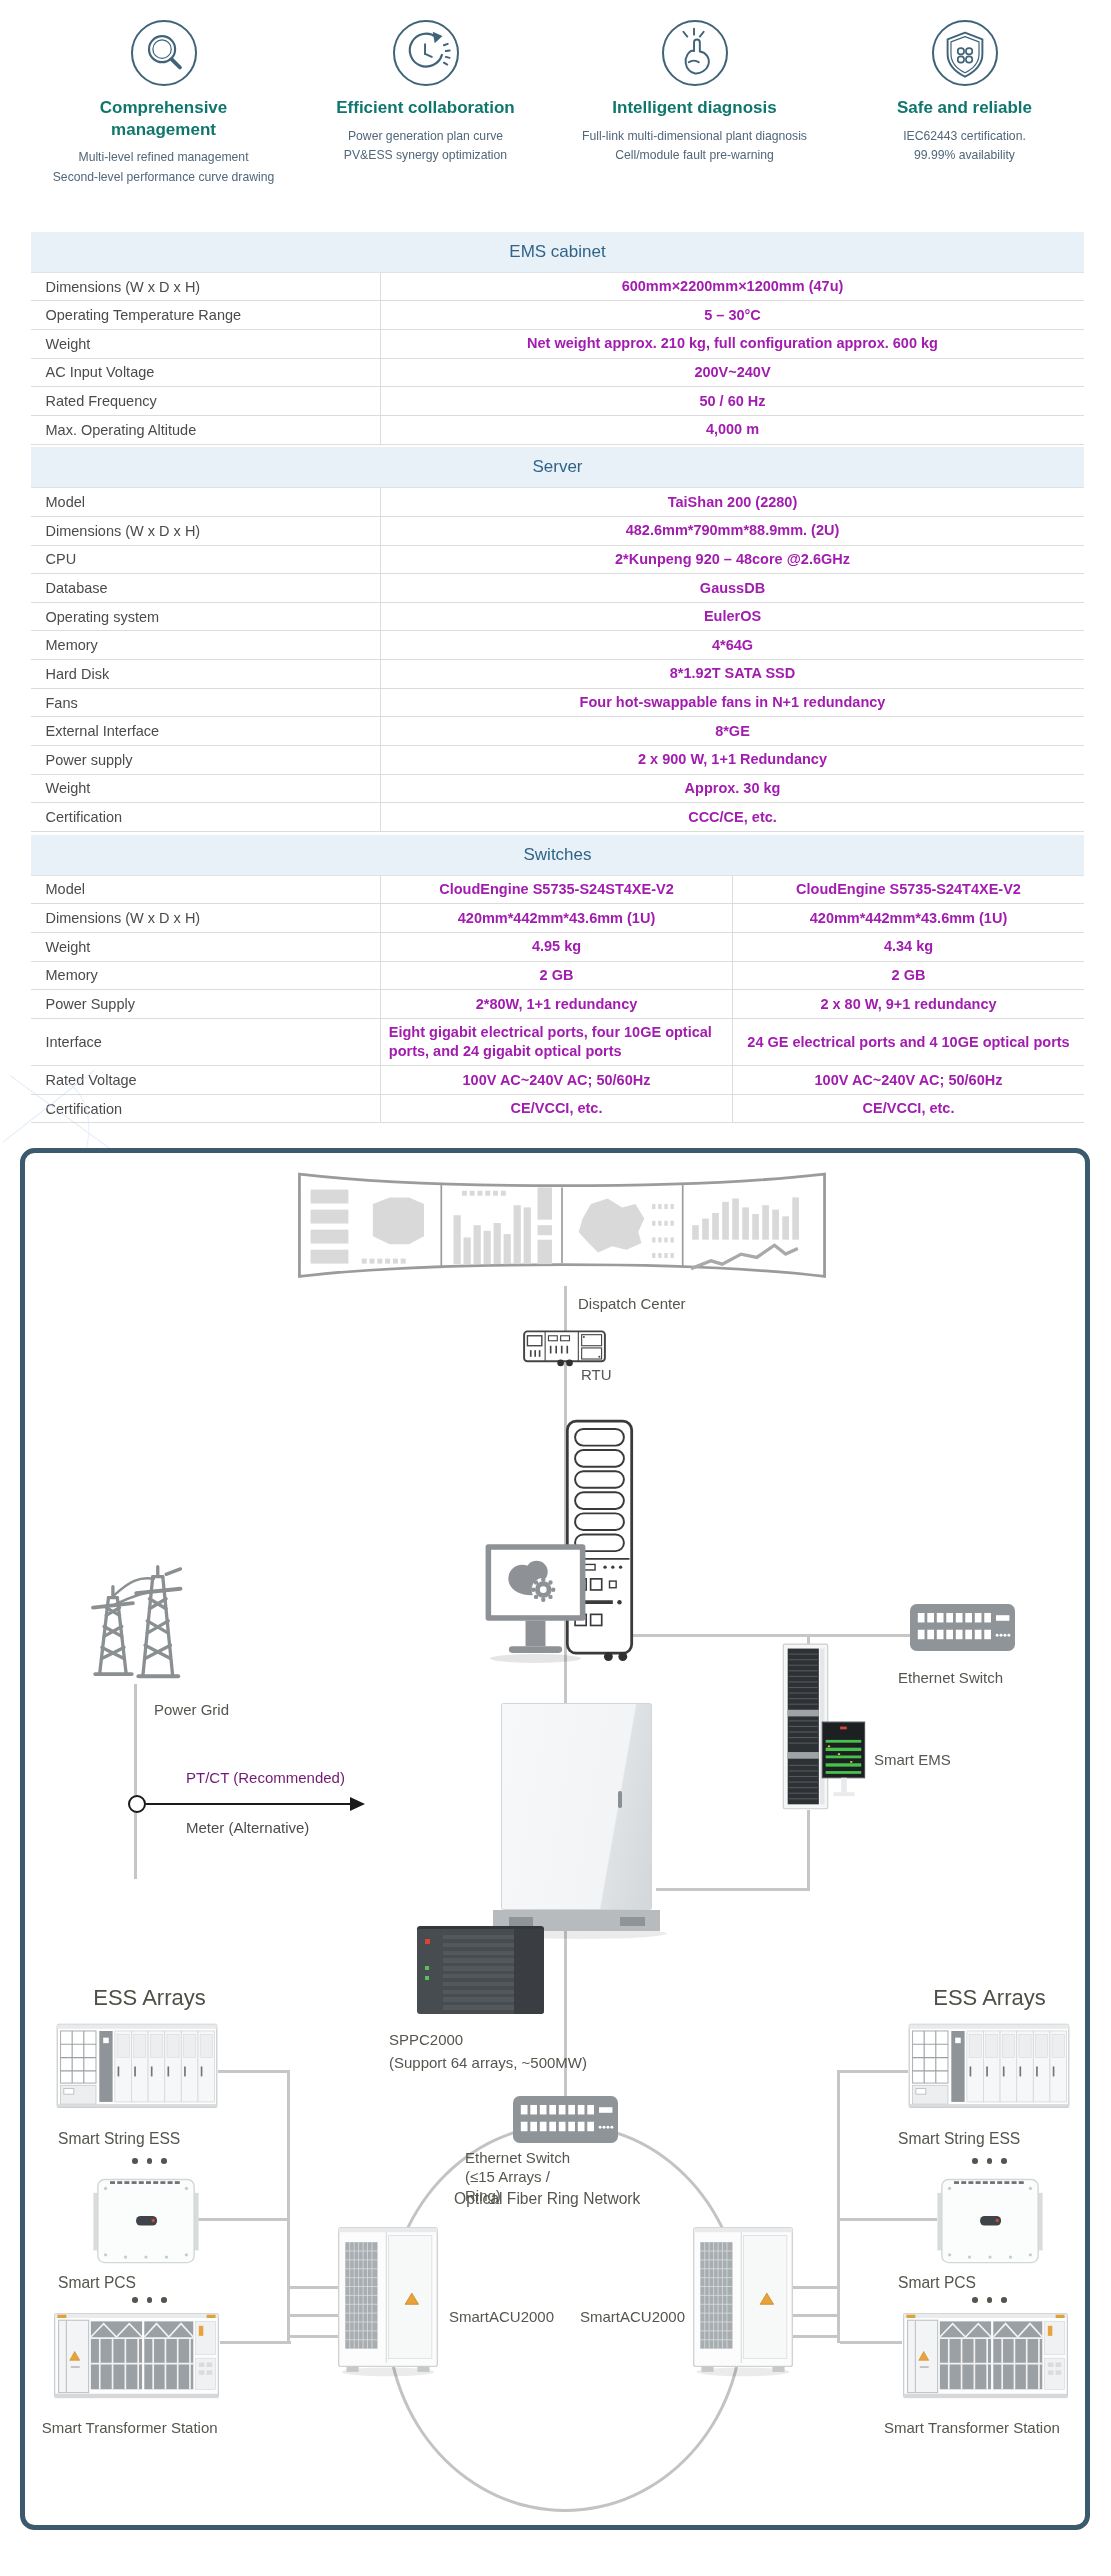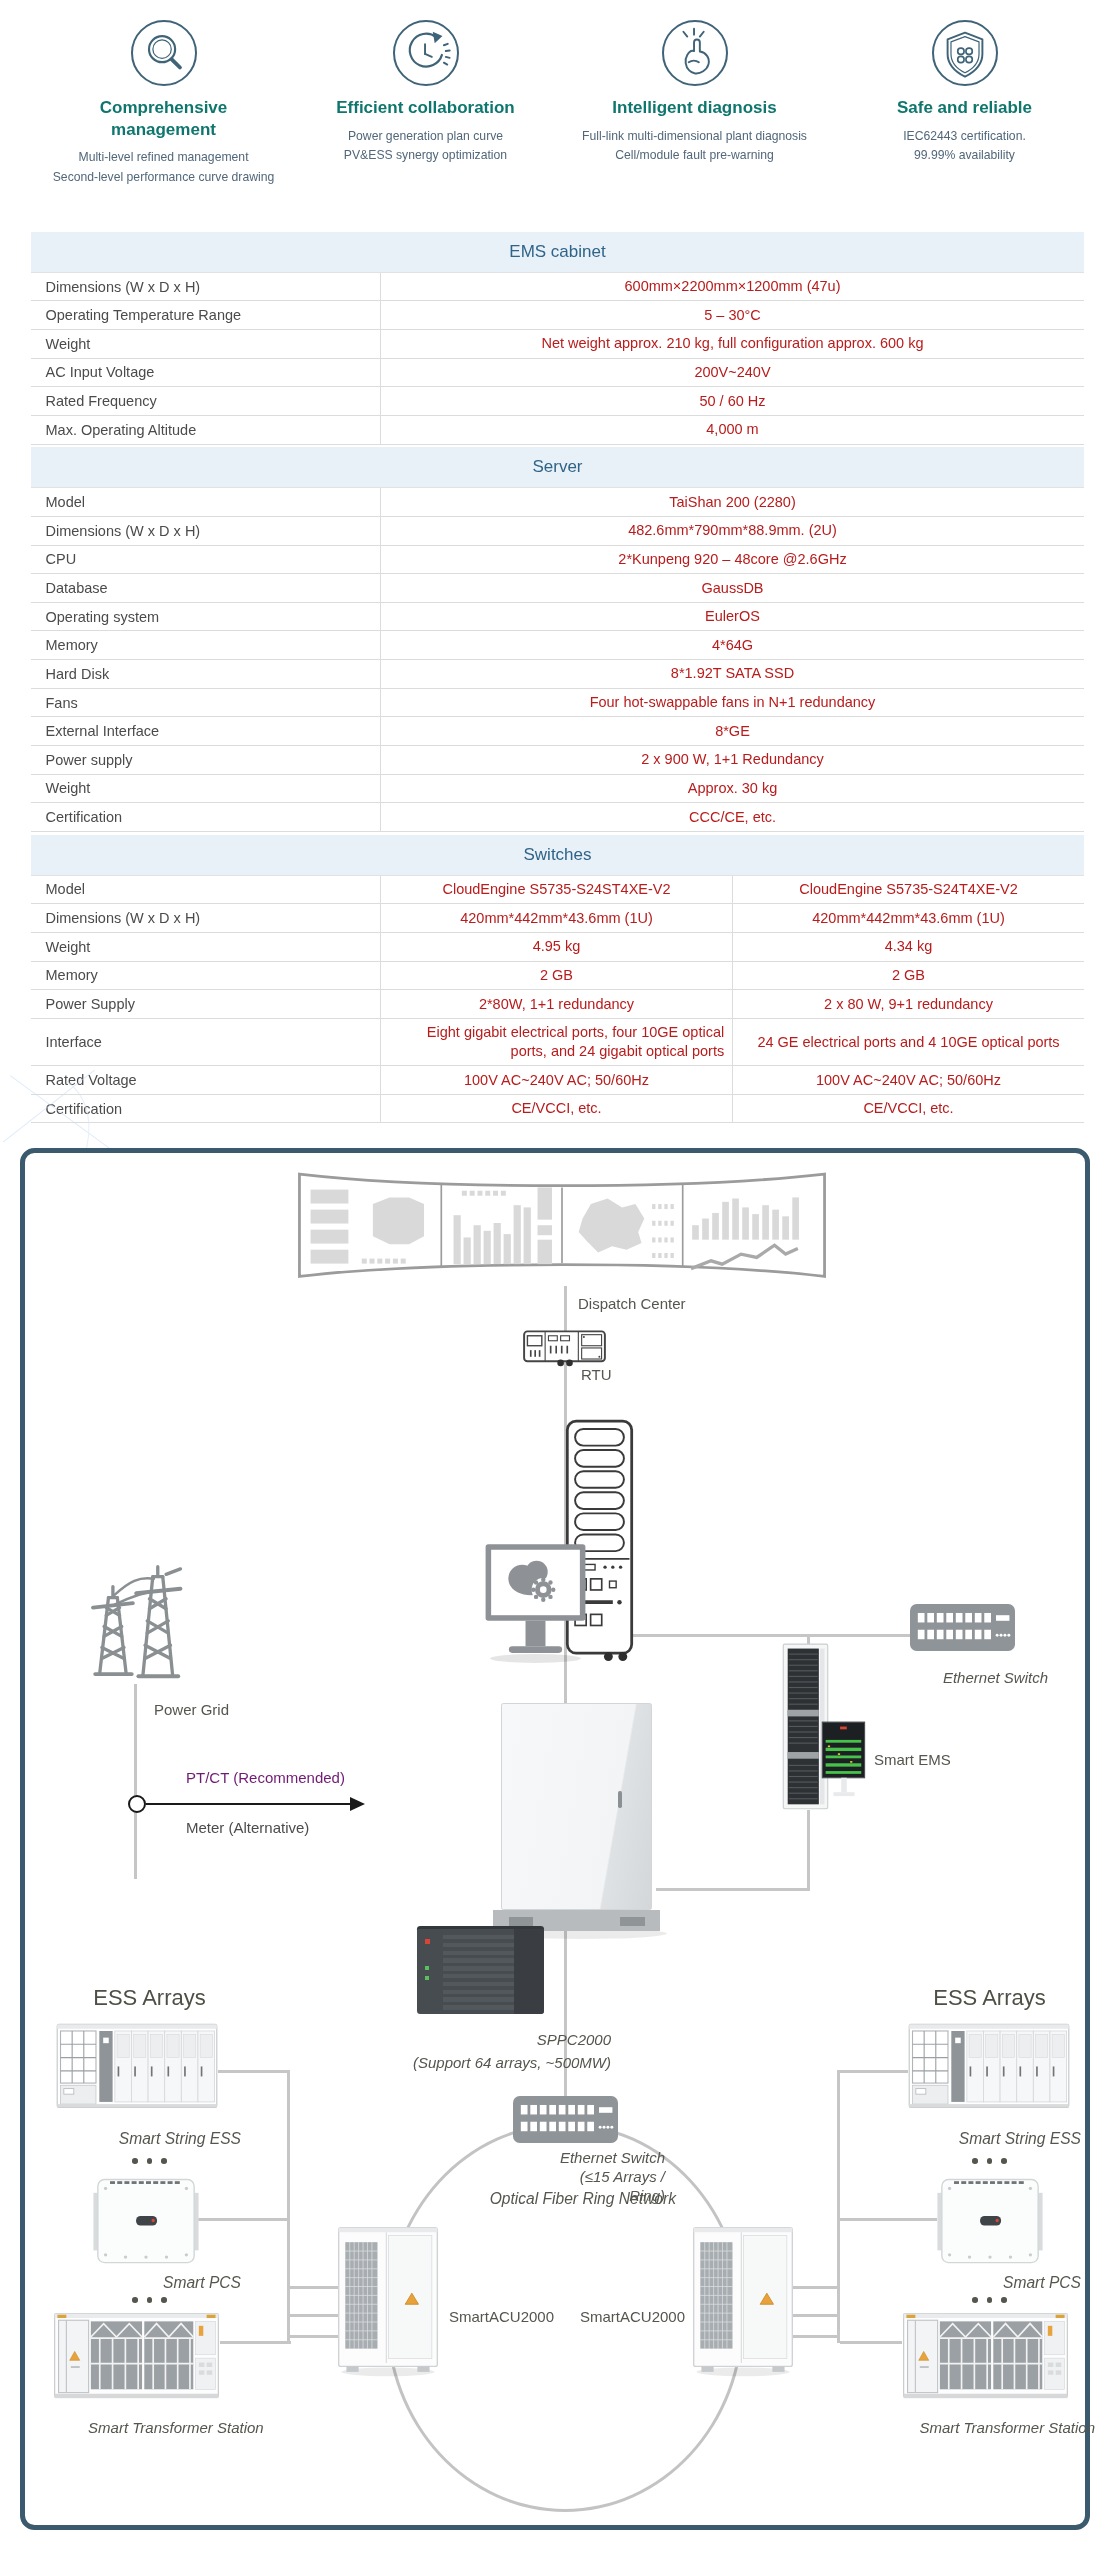--- a/index.html
+++ b/index.html
@@ -16,33 +16,33 @@
 
   
   #tables { position:absolute; left:31px; top:229px; width:1053px; }
   .spec-header { height:40px; background:#e9f1f8; color:#2f6488; font-size:17px;
                  display:flex; align-items:center; justify-content:center; margin-top:2.8px; }
   .spec-rows { border-top:0.6px solid #e2e2e2; }
   .spec-row { display:flex; border-bottom:0.6px solid #dcdcdc; min-height:28px; }
   .cell-label { width:350px; padding:4.4px 0 4.4px 14.5px; display:flex; align-items:center;
                 font-size:14.5px; color:#4b4b4b; border-right:0.6px solid #dcdcdc; }
   .cell-value { flex:1; padding:4.4px 7.8px; display:flex; align-items:center; justify-content:center;
-                text-align:right; font-size:14.5px; color:#b91c1c; border-right:0.6px solid #dcdcdc; line-height:1.3; }
+                text-align:left; font-size:14.5px; color:#a21caf; border-right:0.6px solid #dcdcdc; line-height:1.3;font-weight:bold; }
   .cell-value:last-child { border-right:none; }
 
   
   #sketch { position:absolute; left:0; top:1059px; pointer-events:none; opacity:.55; }
 
   
   #diagram { position:absolute; left:20px; top:1148px; width:1070px; height:1382px;
              border:5px solid #3b5a6d; border-radius:14.5px; background:#fff; }
   .abs { position:absolute; }
   .hline, .vline { position:absolute; background:#c6c6c6; }
   .lbl { position:absolute; color:#55564e; font-size:15px; white-space:nowrap; }
-  .lbl.center { text-align:right; white-space:normal;font-style:italic; }
+  .lbl.center { text-align:left; white-space:normal; }
   .big-title { position:absolute; font-size:22px; color:#4e5046; text-align:center; }
   .dots { position:absolute; display:flex; justify-content:center; gap:9px; }
   .dots i { width:5.6px; height:5.6px; border-radius:50%; background:#55564e; display:block; }
 
   .cab-body { position:absolute; left:476px; top:550px; width:151px; height:207px;
               background:linear-gradient(100deg,#f7f8f9 0%,#f3f4f5 72%,#dfe2e4 73%,#d3d7d9 100%);
               border:0.6px solid #d3d6d8; border-radius:2.2px; }
   .cab-handle { position:absolute; left:593px; top:638px; width:3.9px; height:16.7px; background:#8b9094; border-radius:1.7px; }
   .cab-base { position:absolute; left:468px; top:757px; width:167px; height:21px; background:#b7bbbe; }
   .cab-base i { position:absolute; top:6.7px; width:24.5px; height:9px; background:#8f9497; display:block; }

